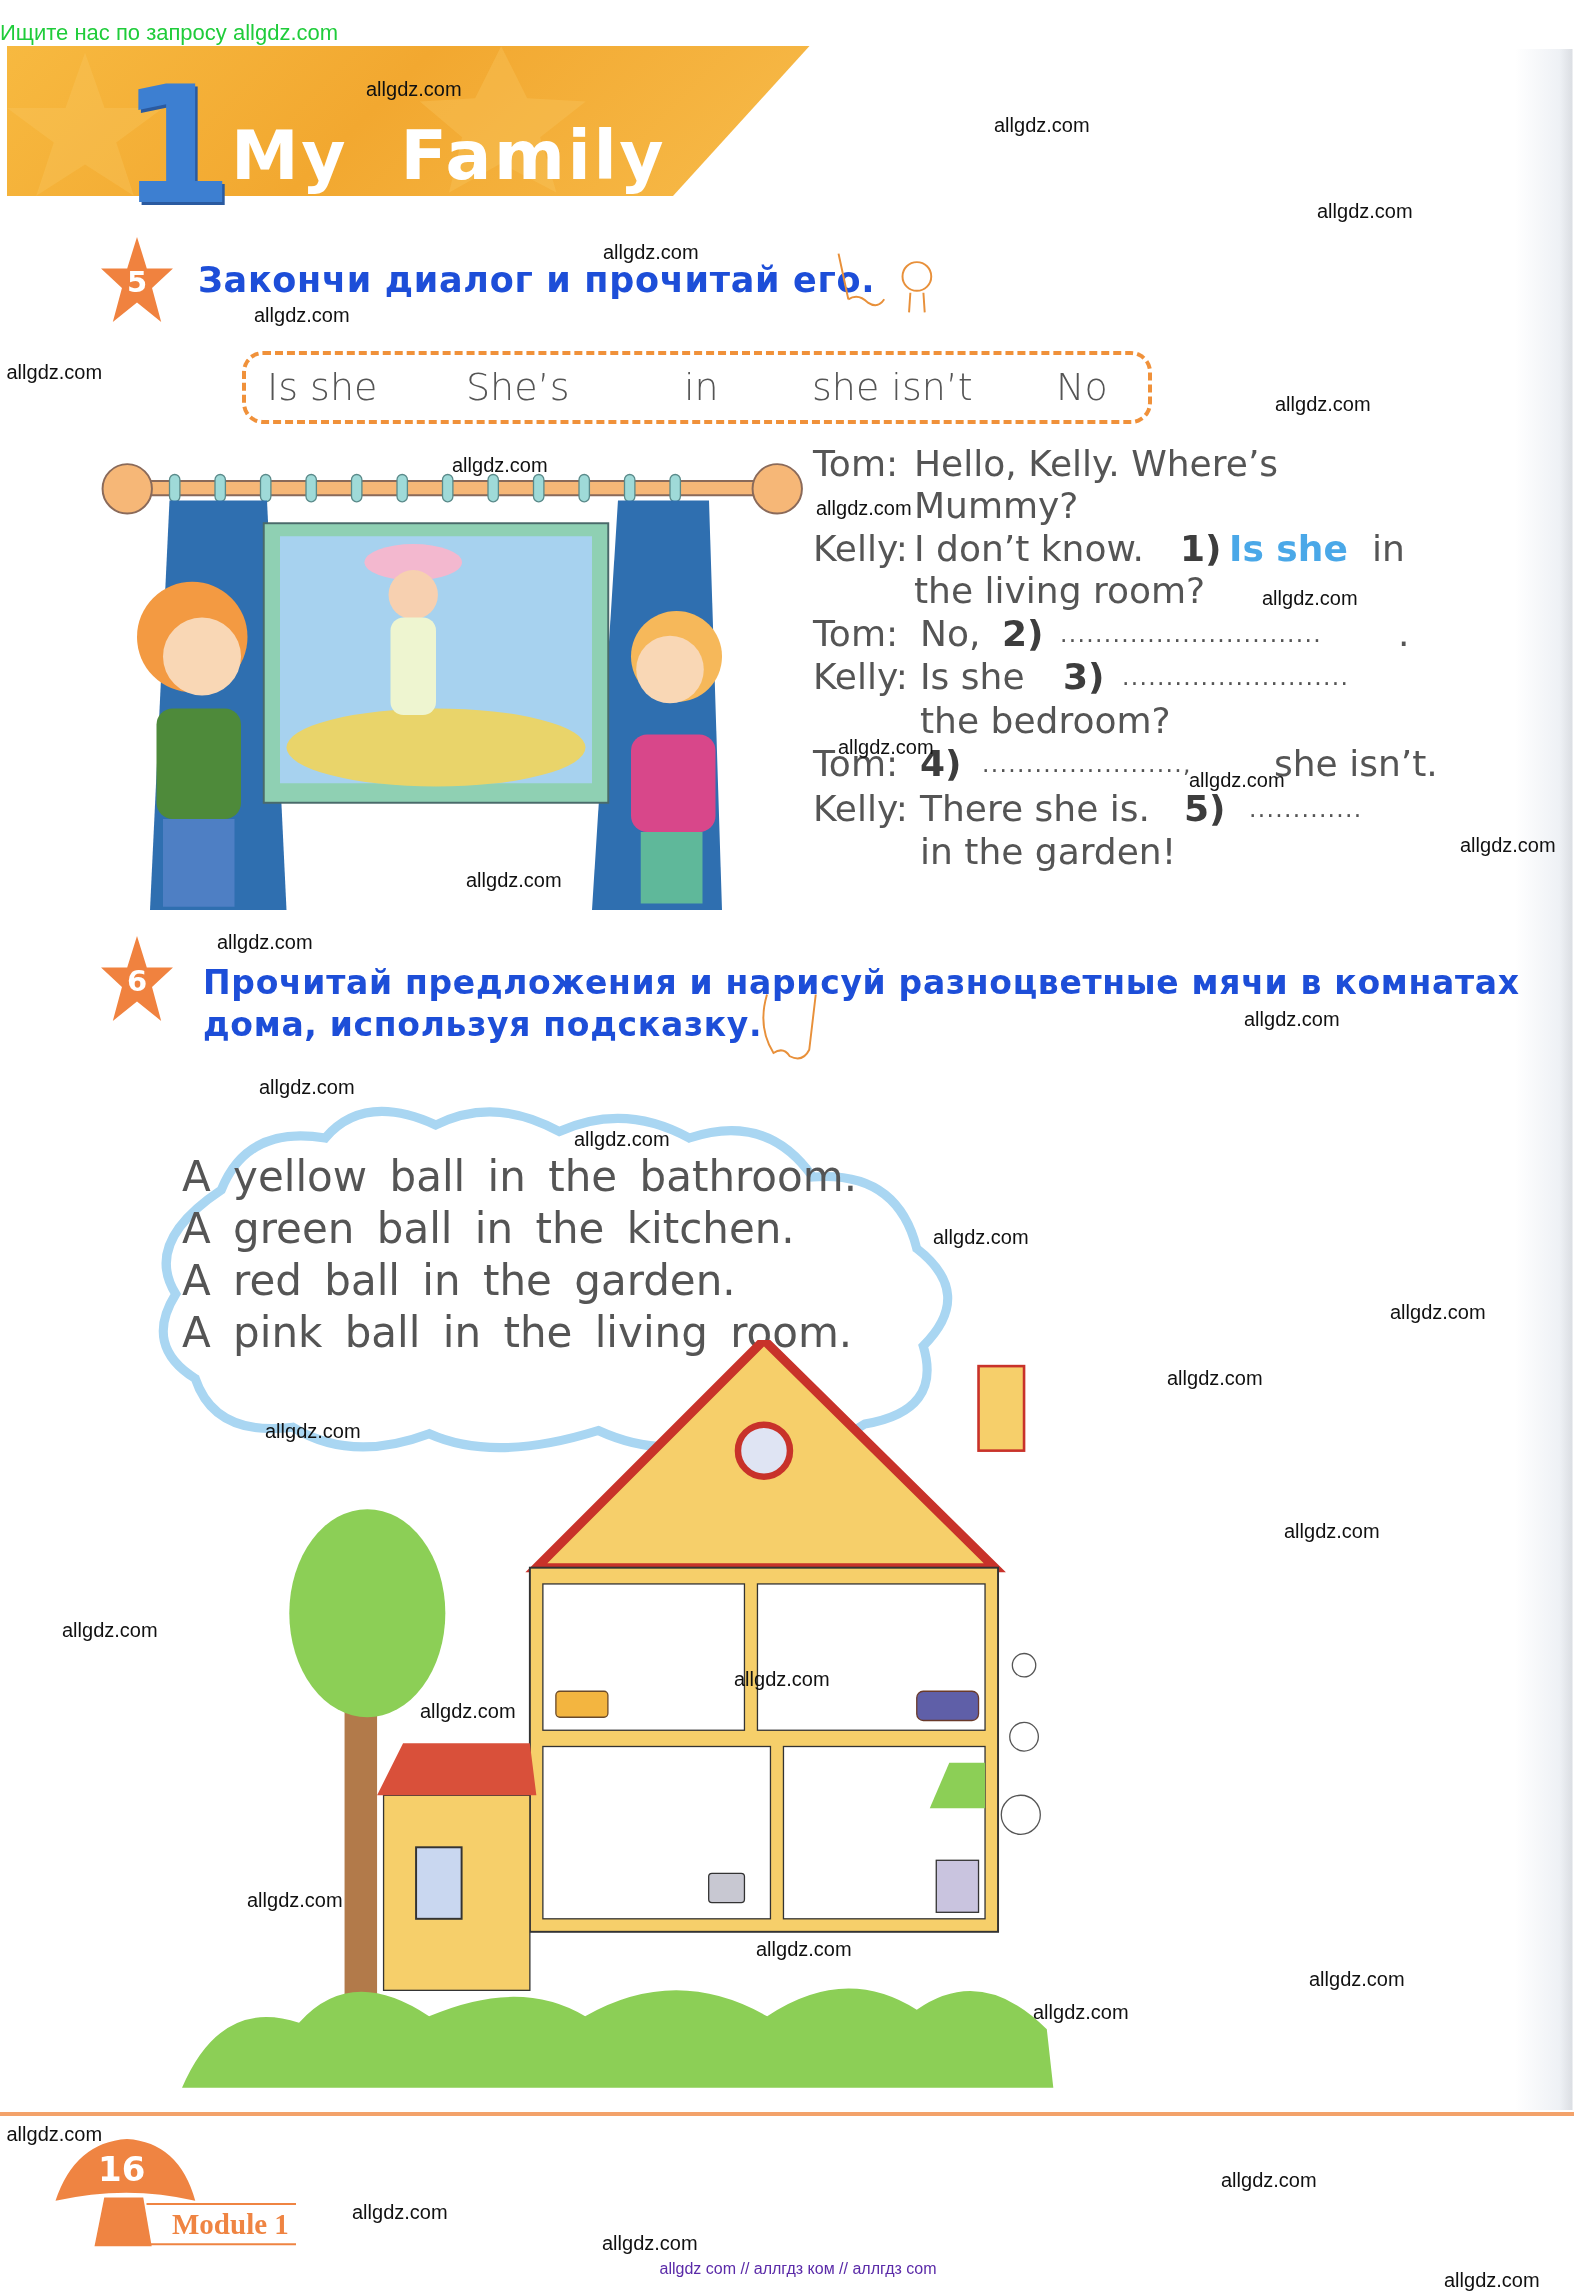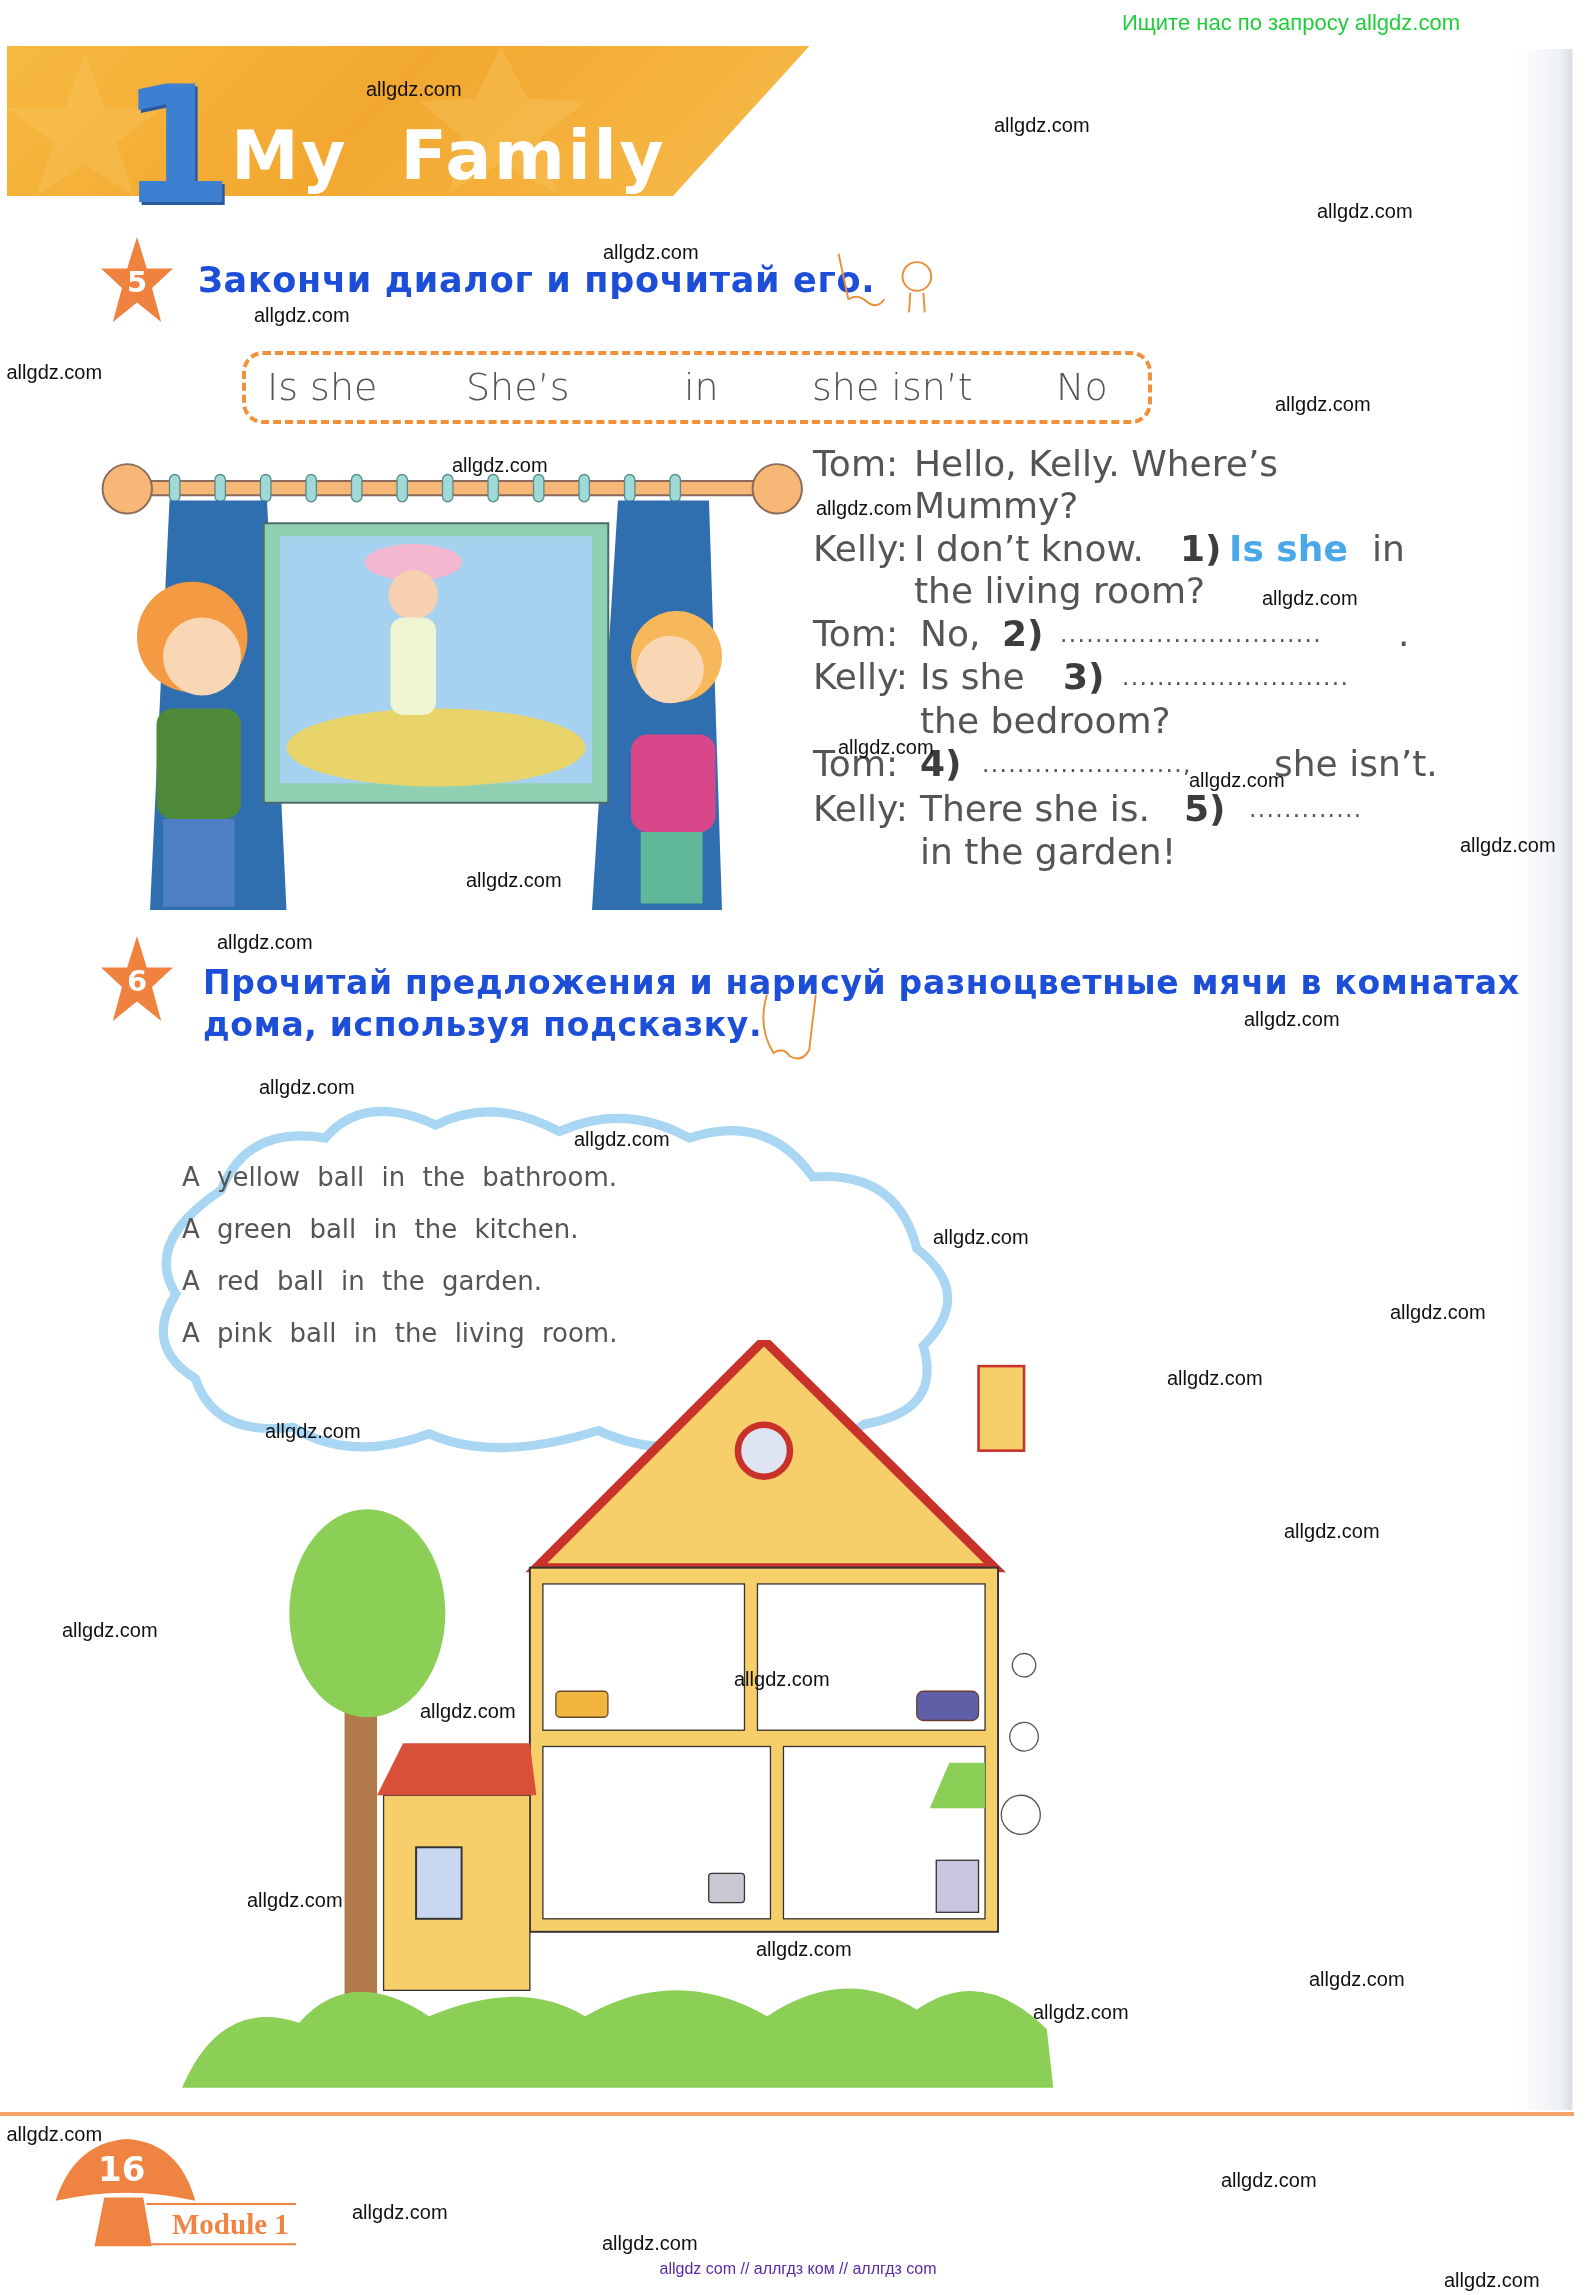--- a/index.html
+++ b/index.html
@@ -4,21 +4,21 @@
 <style>
   html, body { margin:0; padding:0; }
   body {
     width:1596px; height:2295px; position:relative; overflow:hidden;
     background:#ffffff;
     font-family:"DejaVu Sans", sans-serif;
     color:#4a4a4a;
   }
   .abs { position:absolute; }
   .top-banner {
-    left:0; top:6px; width:1460px; height:36px; text-align:right;
+    left:0; top:16px; width:1460px; height:36px; text-align:left;
     color:#1fcc3a; font-family:"Liberation Sans", sans-serif; font-size:22px; line-height:34px;
   }
   .page-edge {
     left:1515px; top:49px; width:81px; height:2061px;
     background:linear-gradient(to right, #ffffff 0%, #eef1f5 55%, #dcdfe4 70%, #ffffff 72%);
   }
   
   .title-band {
     left:6.5px; top:46px; width:803px; height:150px;
     background:linear-gradient(135deg,#f7b940 0%,#f2a830 45%,#f7bb4a 100%);
@@ -53,21 +53,21 @@
   }
   .word-bank span {
     position:absolute; top:10.4px; font-size:38px; color:#555; font-family:"DejaVu Sans", sans-serif; font-weight:300;
   }
   
   .dlg { font-family:"DejaVu Sans", sans-serif; font-size:36px; color:#555; line-height:44px; white-space:nowrap; }
   .dlg b { color:#3d3d3d; }
   .answer { color:#4aa8e8; font-weight:bold; }
   .dots { letter-spacing:1.3px; }
   
-  .cloud-text { font-family:"DejaVu Sans", sans-serif; font-size:26px; color:#555; line-height:52px; white-space:nowrap; word-spacing:9px; }
+  .cloud-text { font-family:"DejaVu Sans", sans-serif; font-size:42px; color:#555; line-height:52px; white-space:nowrap; word-spacing:9px; }
   
   .wm { font-family:"Liberation Sans", sans-serif; font-size:20px; color:#111; white-space:nowrap; }
   .footer-wm { font-family:"Liberation Sans", sans-serif; font-size:16px; color:#5a2aa8; }
   .bottom-line { left:0; top:2112px; width:1574px; height:3.9px; background:#f3a26a; }
   .page-num { font-family:"DejaVu Sans", sans-serif; font-weight:bold; font-size:34px; color:#fff; }
   .module-label { font-family:"Liberation Serif", serif; font-weight:bold; font-size:29px; color:#ef8442; }
 </style>
 </head>
 <body>
 

